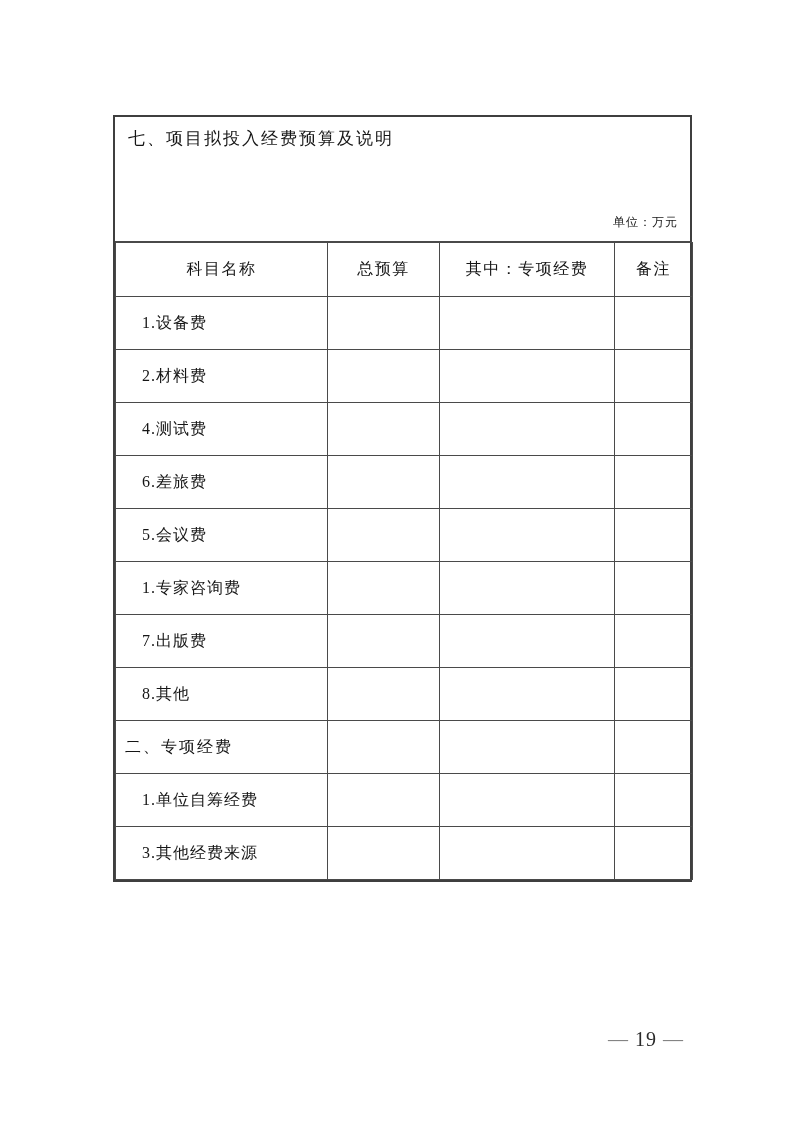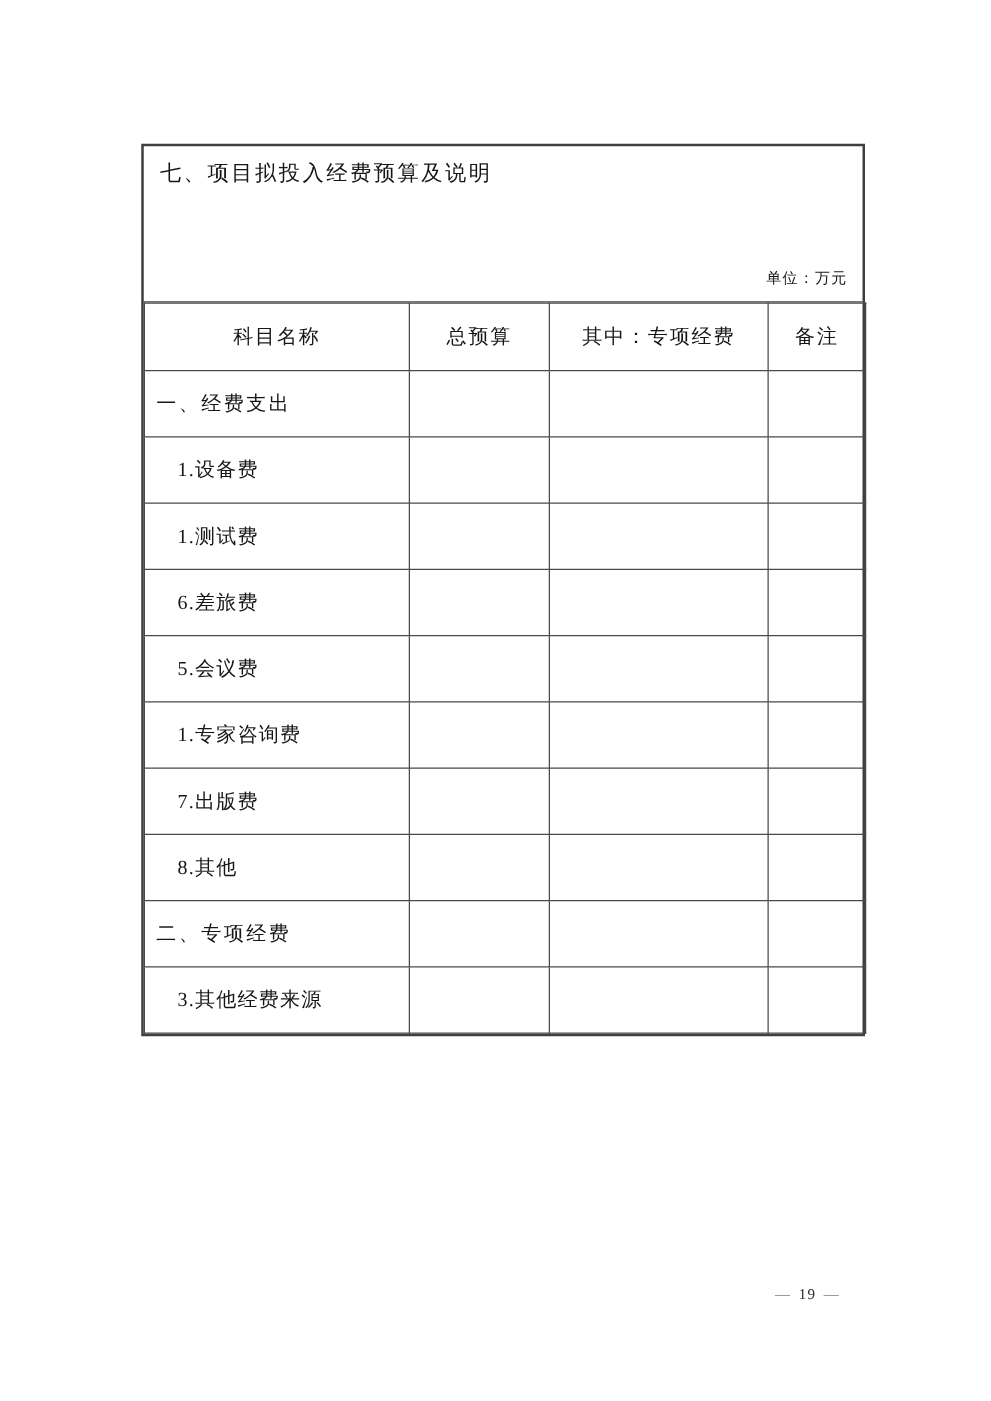--- a/index.html
+++ b/index.html
@@ -71,21 +71,21 @@
   }
   td.subject { text-align: left; }
   td.subject.section { padding-left: 9px; letter-spacing: 2px; }
   td.subject.item { padding-left: 26px; letter-spacing: 1px; }
   .page-number {
     position: absolute;
     left: 596px;
     top: 1028px;
     width: 100px;
     text-align: center;
-    font-size: 12px;
+    font-size: 20px;
     color: #2a2a2a;
     letter-spacing: 1px;
   }
   .page-number .dash { color: #7d7d7d; padding: 0 6px; }
 </style>
 </head>
 <body>
 
 <div class="sheet">
 
@@ -106,33 +106,33 @@
       <thead>
         <tr>
           <th>科目名称</th>
           <th>总预算</th>
           <th>其中：专项经费</th>
           <th>备注</th>
         </tr>
       </thead>
       <tbody>
           <tr>
-    <td class="subject section">一、经费支出</td>
-    <td class="value"></td>
-    <td class="value"></td>
-    <td class="value"></td>
-  </tr>
-          <tr>
     <td class="subject item">1.设备费</td>
     <td class="value"></td>
     <td class="value"></td>
     <td class="value"></td>
   </tr>
           <tr>
-    <td class="subject item">1.测试费</td>
+    <td class="subject item">2.材料费</td>
+    <td class="value"></td>
+    <td class="value"></td>
+    <td class="value"></td>
+  </tr>
+          <tr>
+    <td class="subject item">4.测试费</td>
     <td class="value"></td>
     <td class="value"></td>
     <td class="value"></td>
   </tr>
           <tr>
     <td class="subject item">6.差旅费</td>
     <td class="value"></td>
     <td class="value"></td>
     <td class="value"></td>
   </tr>
@@ -160,20 +160,26 @@
     <td class="value"></td>
     <td class="value"></td>
   </tr>
           <tr>
     <td class="subject section">二、专项经费</td>
     <td class="value"></td>
     <td class="value"></td>
     <td class="value"></td>
   </tr>
           <tr>
+    <td class="subject item">1.单位自筹经费</td>
+    <td class="value"></td>
+    <td class="value"></td>
+    <td class="value"></td>
+  </tr>
+          <tr>
     <td class="subject item">3.其他经费来源</td>
     <td class="value"></td>
     <td class="value"></td>
     <td class="value"></td>
   </tr>
         </tbody>
     </table>
 
   </div>
 

